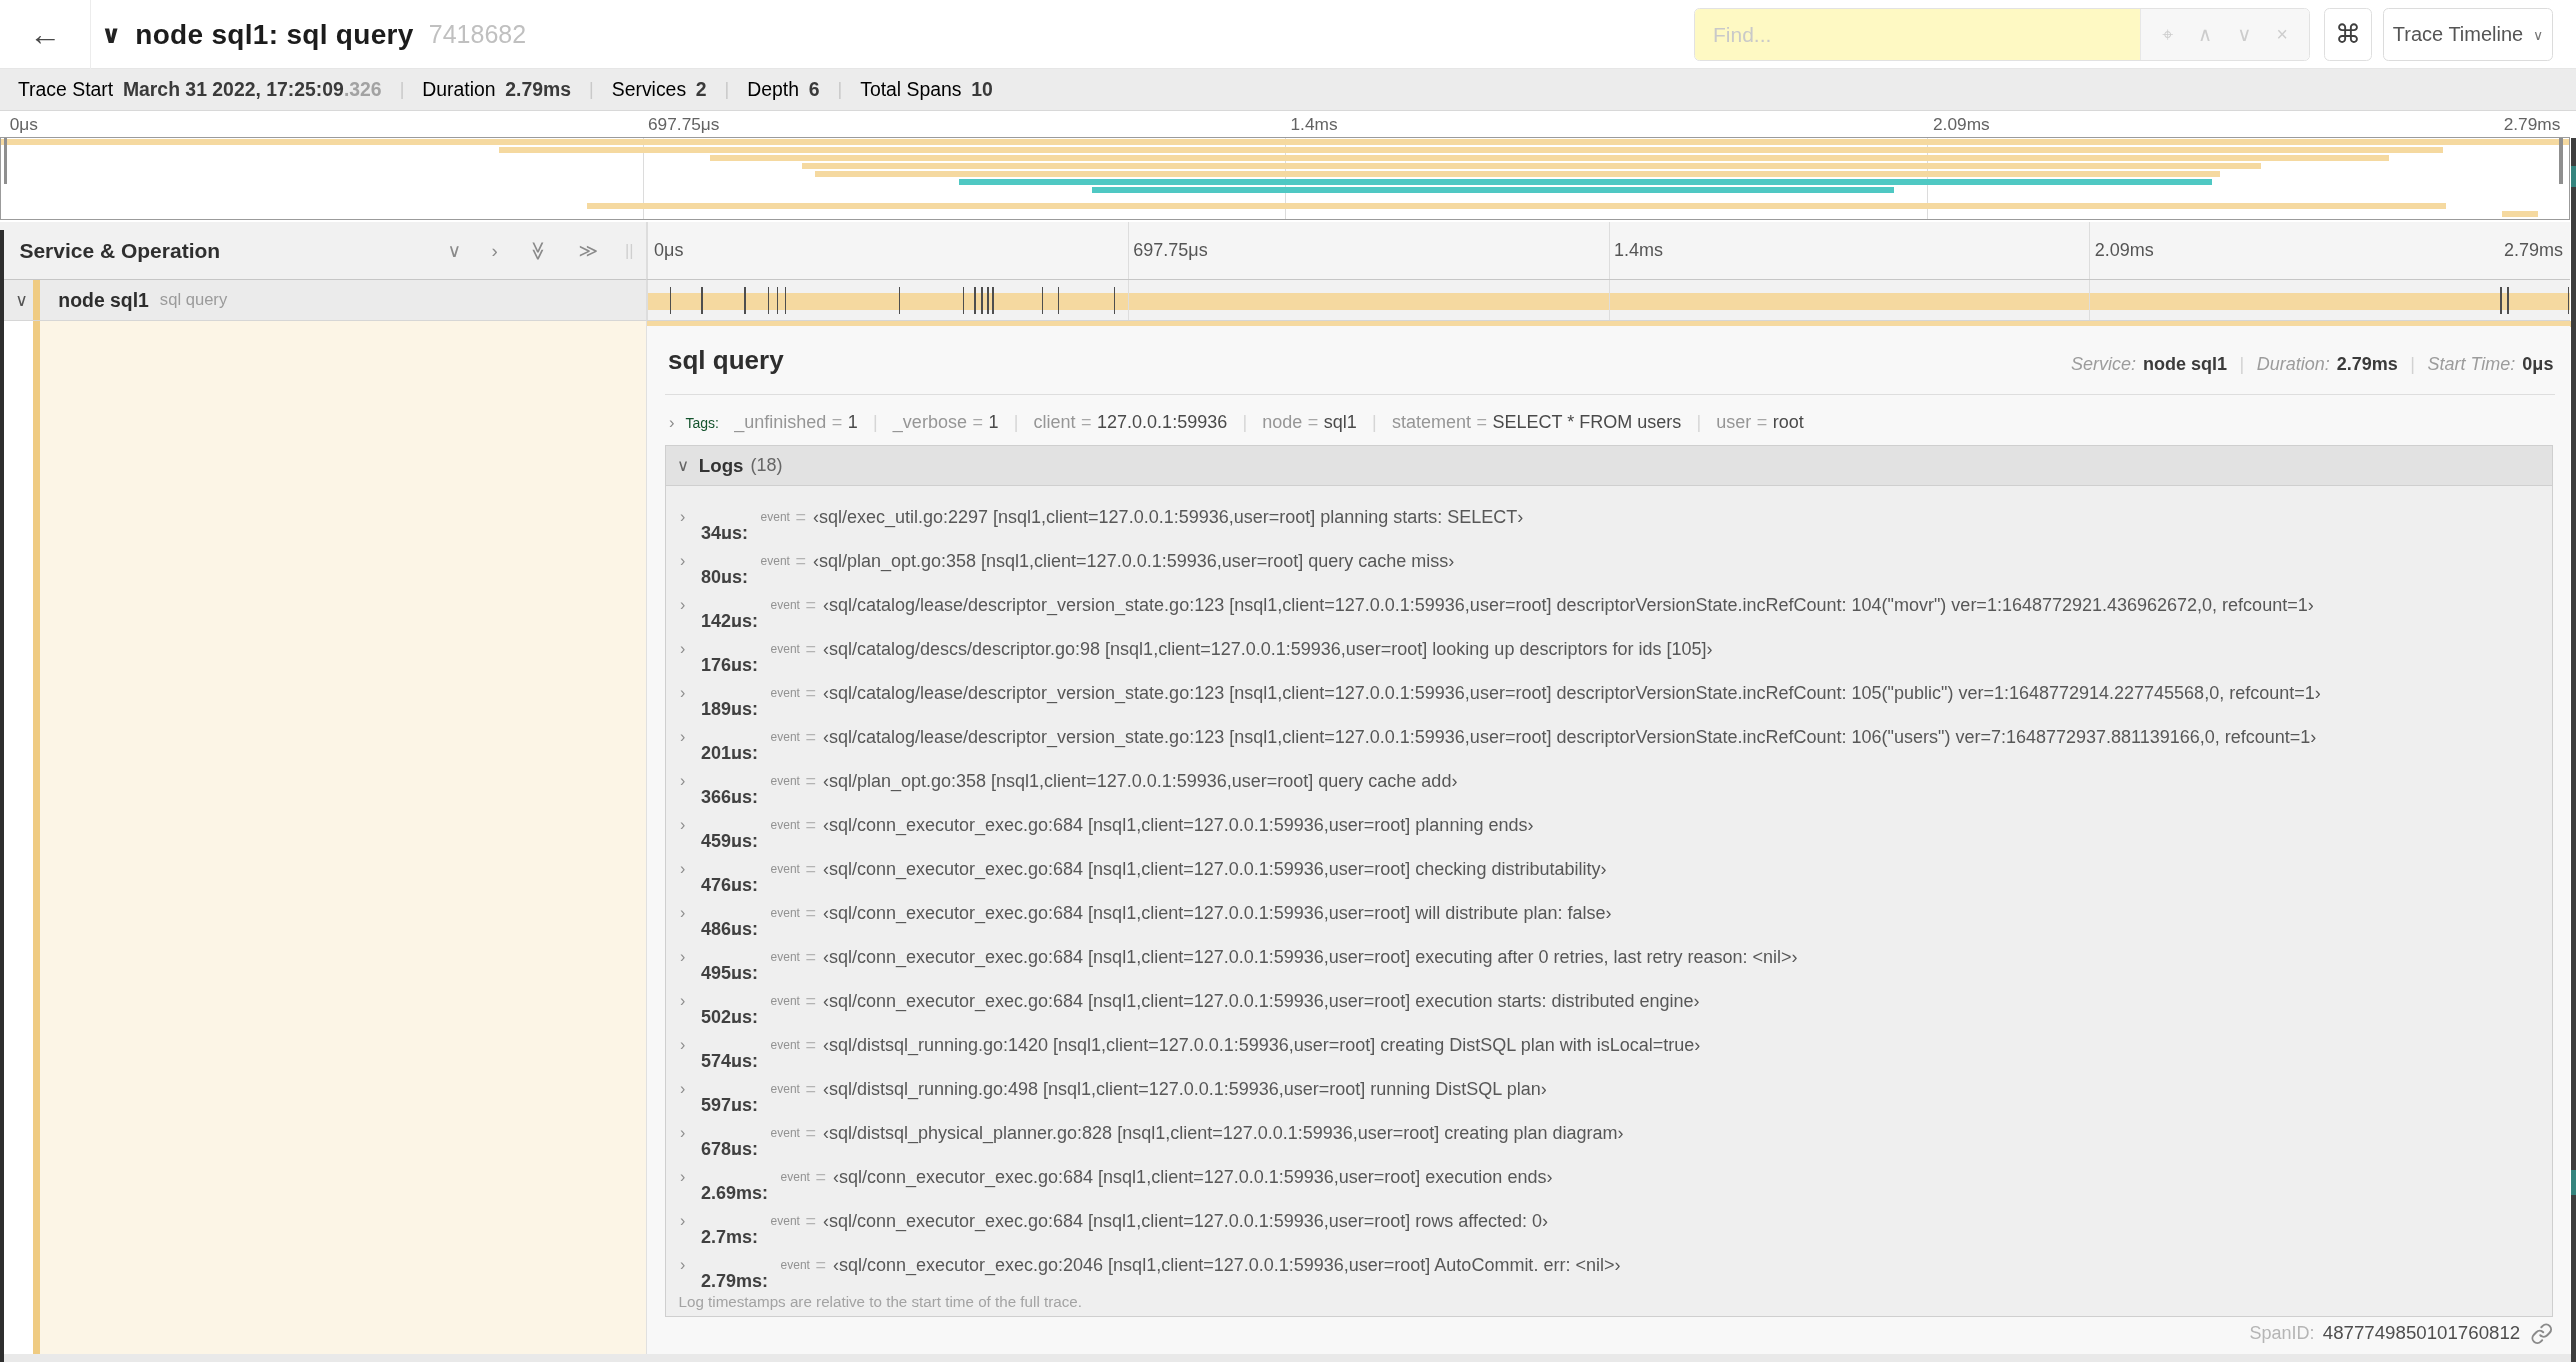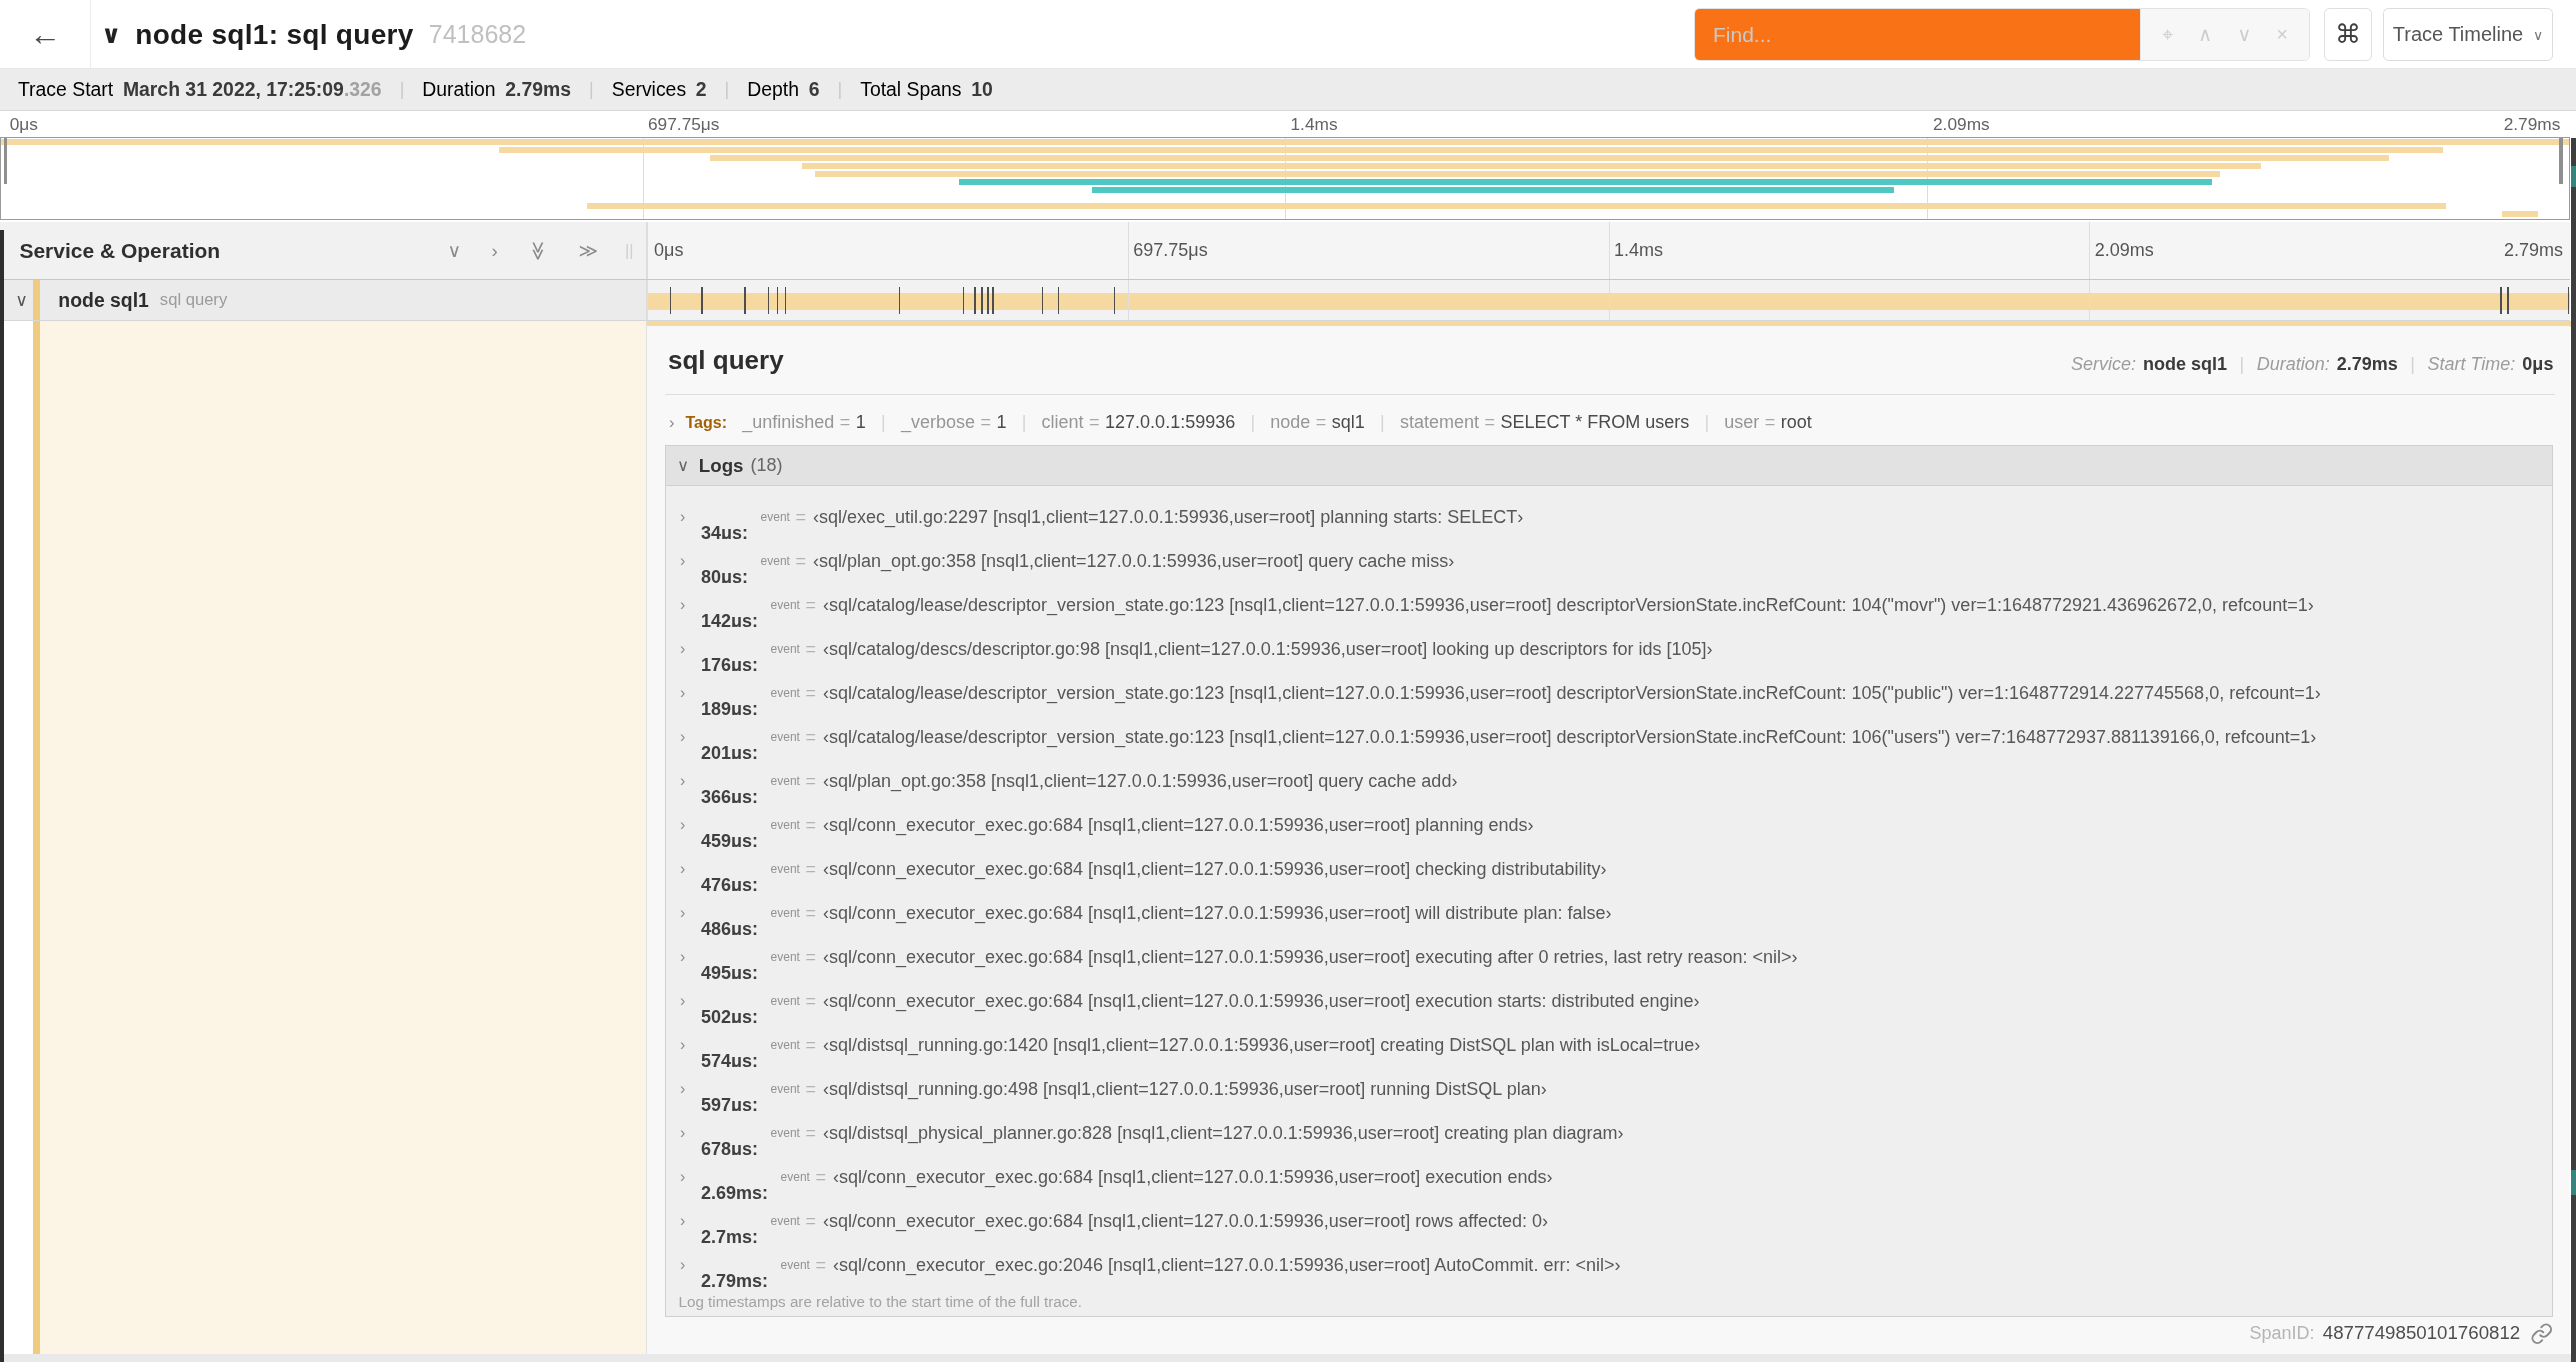--- a/index.html
+++ b/index.html
@@ -11,21 +11,21 @@
   #app-header{left:0;top:0;width:2576px;height:69px;background:#fff;border-bottom:0.7px solid #e6e6e6;box-sizing:border-box;}
   #back-btn{left:0;top:0;width:90px;height:69px;border-right:0.7px solid #ececec;display:flex;align-items:center;justify-content:center;
             font-size:32px;color:#4a4a4a;cursor:pointer;}
   #title-wrap{left:101px;top:0;height:69px;display:flex;align-items:center;}
   .title-chevron{font-size:25px;font-weight:bold;color:#222;margin-right:14px;}
   .page-title{font-size:28px;font-weight:bold;color:#1c1c1c;letter-spacing:0.3px;}
   .trace-id{font-size:25px;color:#c0c0c0;margin-left:15.2px;}
 
   #find-combo{left:1694px;top:8.3px;width:616px;height:53px;border:0.7px solid #e2e2e2;border-radius:5.5px;
               display:flex;overflow:hidden;background:#fff;box-sizing:border-box;}
-  #find-input{flex:1;border:0;outline:none;padding:0 0 0 18px;font-size:21px;color:#444;background:#f97316;
+  #find-input{flex:1;border:0;outline:none;padding:0 0 0 18px;font-size:21px;color:#444;background:#fef9c3;
               font-family:"Liberation Sans","DejaVu Sans",sans-serif;}
   #find-input::placeholder{color:#c9c9c9;}
   #find-tools{width:168px;background:#f7f7f7;border-left:0.7px solid #e7e7e7;display:flex;align-items:center;justify-content:center;gap:25px;
               color:#cdcdcd;font-size:19.4px;}
   .find-tool{cursor:pointer;}
   #cmd-btn{left:2324px;top:8.3px;width:48px;height:53px;border:0.7px solid #dfdfdf;border-radius:5.5px;background:#fff;
            display:flex;align-items:center;justify-content:center;font-size:26px;color:#3f3f3f;box-sizing:border-box;cursor:pointer;}
   #tt-btn{left:2383px;top:8.3px;width:170px;height:53px;border:0.7px solid #dcdcdc;border-radius:5.5px;background:#fff;
           display:flex;align-items:center;justify-content:center;font-size:20px;color:#555;box-sizing:border-box;cursor:pointer;}
   #tt-btn .caret{font-size:14px;color:#777;margin-left:9.7px;}
@@ -77,21 +77,21 @@
 
   #detail-panel{left:647px;top:326px;width:1923px;height:1028px;background:#f8f8f8;}
   #detail-title{position:absolute;left:21px;top:19.4px;font-size:26px;font-weight:bold;color:#2e2e2e;}
   #detail-info{position:absolute;right:16.6px;top:28px;display:flex;align-items:center;font-size:18px;white-space:nowrap;}
   .info-label{color:#9c9c9c;margin-right:7px;font-style:italic;}
   .info-val{font-weight:bold;color:#3b3b3b;}
   .info-sep{color:#d2d2d2;margin:0 12.5px;}
   #detail-divider{position:absolute;left:18px;right:15.2px;top:68px;border-top:0.7px solid #dedede;}
   #tags-row{position:absolute;left:22px;right:14px;top:80px;height:33px;display:flex;align-items:center;font-size:18px;white-space:nowrap;overflow:hidden;cursor:pointer;}
   #tags-chevron{color:#8a8a8a;font-size:16.6px;margin-right:11px;}
-  #tags-label{font-weight:bold;color:#a16207;font-size:16px;margin-right:15.2px;}
+  #tags-label{font-weight:normal;color:#14532d;font-size:14px;margin-right:15.2px;}
   .tag-key{color:#969696;}
   .tag-eq{color:#a8a8a8;margin:0 5.5px;}
   .tag-val{color:#4a4a4a;}
   .tag-sep{color:#d6d6d6;margin:0 15.2px;}
 
   #logs-box{position:absolute;left:18px;right:16.6px;top:119px;bottom:37px;border:0.7px solid #cfcfcf;box-sizing:border-box;background:#efefef;}
   #logs-header{position:absolute;left:0;right:0;top:0;height:40px;background:#e2e2e2;border-bottom:0.7px solid #cfcfcf;
                display:flex;align-items:center;padding-left:11px;box-sizing:border-box;cursor:pointer;}
   #logs-chevron{color:#666;font-size:16.6px;margin-right:9.7px;}
   #logs-title{font-weight:bold;font-size:18.7px;color:#333;}

